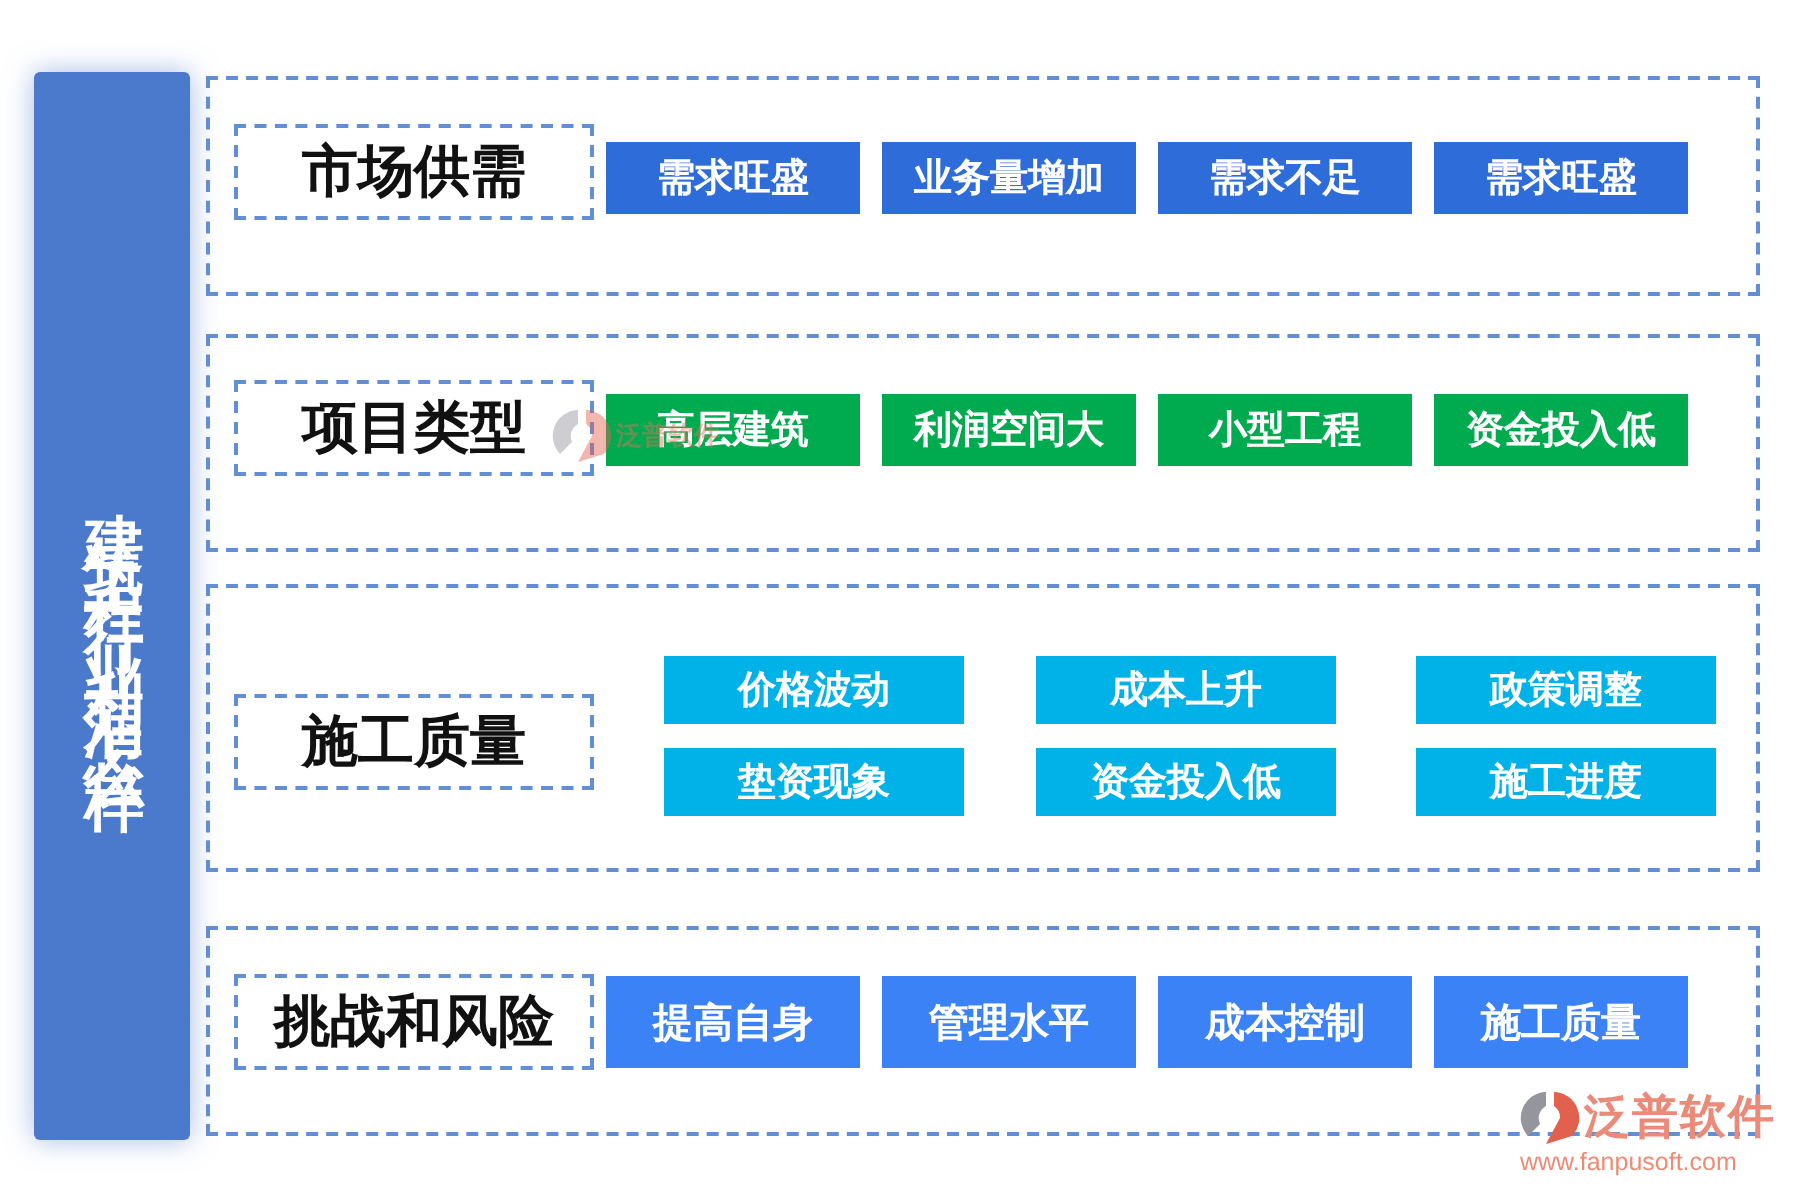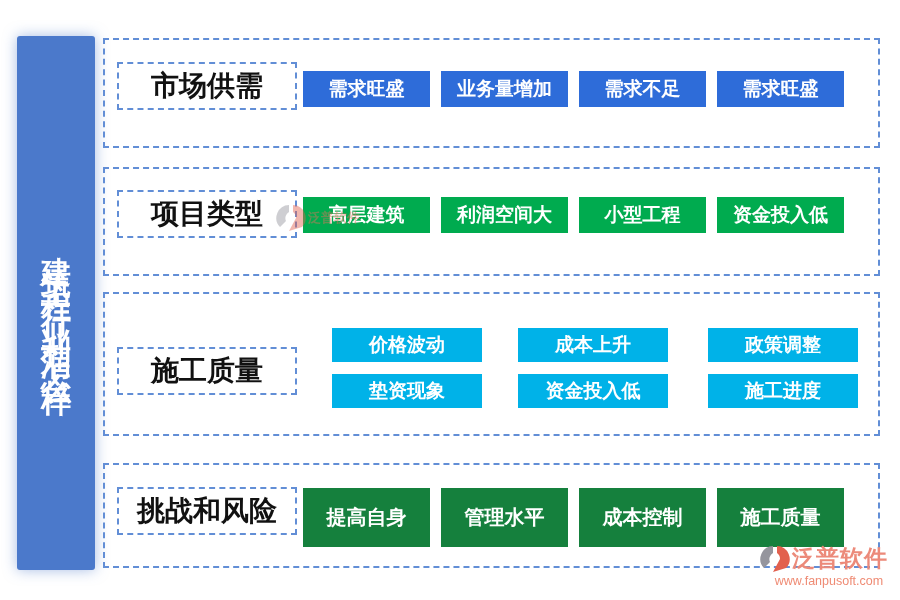--- a/index.html
+++ b/index.html
@@ -31,38 +31,38 @@
   .sec3 .sec-header{top:53px;}
   .sec4 .sec-header{top:22px;}
 
   .chip{position:absolute;display:flex;align-items:center;justify-content:center;
         color:#fff;font-size:19px;font-weight:bold;z-index:2;text-align:right;}
   
   .w4{width:127px;}
   .c1{left:198px;} .c2{left:336px;} .c3{left:474px;} .c4{left:612px;}
   .sec1 .chip{top:31px;height:36px;background:#2e6cd9;}
   .sec2 .chip{top:28px;height:36px;background:#00ab4f;}
-  .sec4 .chip{top:23px;height:59px;background:#15803d;font-size:20px;}
+  .sec4 .chip{top:23px;height:46px;background:#3b82f6;font-size:20px;}
   
   .w3{width:150px;}
   .d1{left:227px;} .d2{left:413px;} .d3{left:603px;}
   .sec3 .chip{height:34px;background:#00b2e8;}
   .row1{top:34px;} .row2{top:80px;}
 
   
   .watermark{position:absolute;left:276px;top:203px;z-index:5;opacity:.45;
         display:flex;align-items:center;gap:2px;color:#e4705c;
         font-size:13px;font-weight:bold;pointer-events:none;}
   .watermark svg{display:block;}
 
   
   .brand{position:absolute;left:760px;top:543px;width:138px;z-index:6;}
   .brand-top{display:flex;align-items:center;gap:2px;}
   .brand-name{color:#ec8a7a;font-size:23px;font-weight:bold;letter-spacing:1px;}
-  .brand-url{color:#ef8b74;font-size:12.5px;margin-top:0;text-align:center;width:100%;}
+  .brand-url{color:#ef8b74;font-size:12.5px;margin-top:0;width:100%;}
   .logo-icon{width:30px;height:30px;flex:0 0 auto;}
 </style>
 </head>
 <body>
 
 <div id="stage">
 
   <div class="vbanner">
     <div class="vtext">建筑工程行业利润怎么样</div>
   </div>

